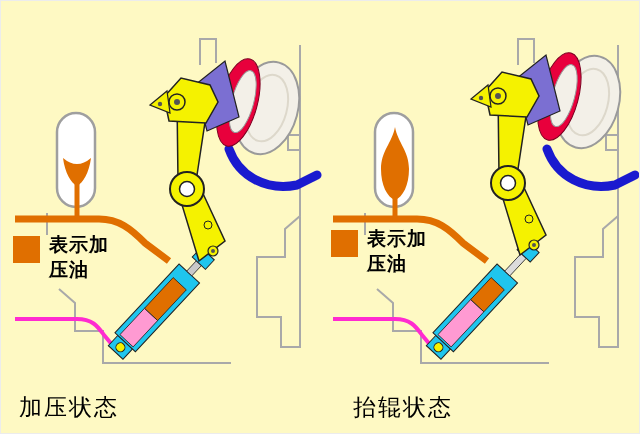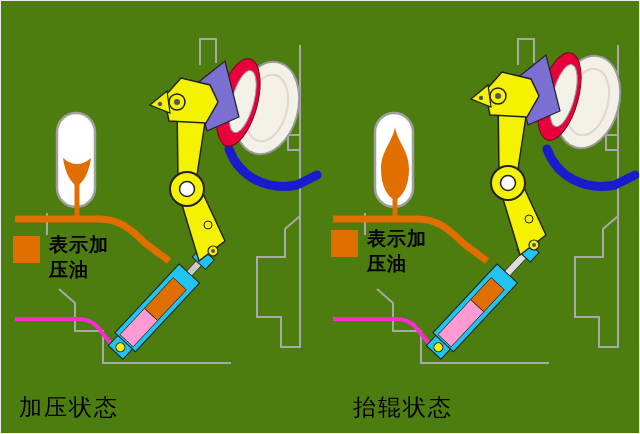--- a/index.html
+++ b/index.html
@@ -9,21 +9,21 @@
     --c-piston_pink:#FF9AD2;
     --c-return_line_magenta:#FF2BD0;
     --c-pipe_blue:#1A1ACF;
     --c-roller_red:#E8003C;
     --c-wedge_purple:#7B6FD2;
     --c-roller_ivory:#F3F0E8;
     --c-frame_gray:#A9A9A9;
   }
   html,body{margin:0;padding:0;background:#fff;}
   .stage{
-    position:relative;width:640px;height:434px;background:#4d7c0f;
+    position:relative;width:640px;height:434px;background:#fef9c3;
     font-family:"Liberation Serif","DejaVu Serif",serif;
     overflow:hidden;border:1px solid #ececec;box-sizing:border-box;
   }
   .stage svg{position:absolute;left:0;top:0;}
   .legend{position:absolute;display:flex;gap:9px;align-items:flex-start;}
   .legend.left{left:12px;top:232px;}
   .legend.right{left:330px;top:226px;}
   .legend-swatch{width:27px;height:27px;background:var(--c-pressure_oil);flex:0 0 auto;margin-top:3px;}
   .legend-label{width:66px;font-size:19px;line-height:1.3;color:#000;letter-spacing:1px;font-weight:600;}
   .caption{position:absolute;top:391px;width:304px;text-align:left;font-size:23px;color:#000;letter-spacing:2px;}

